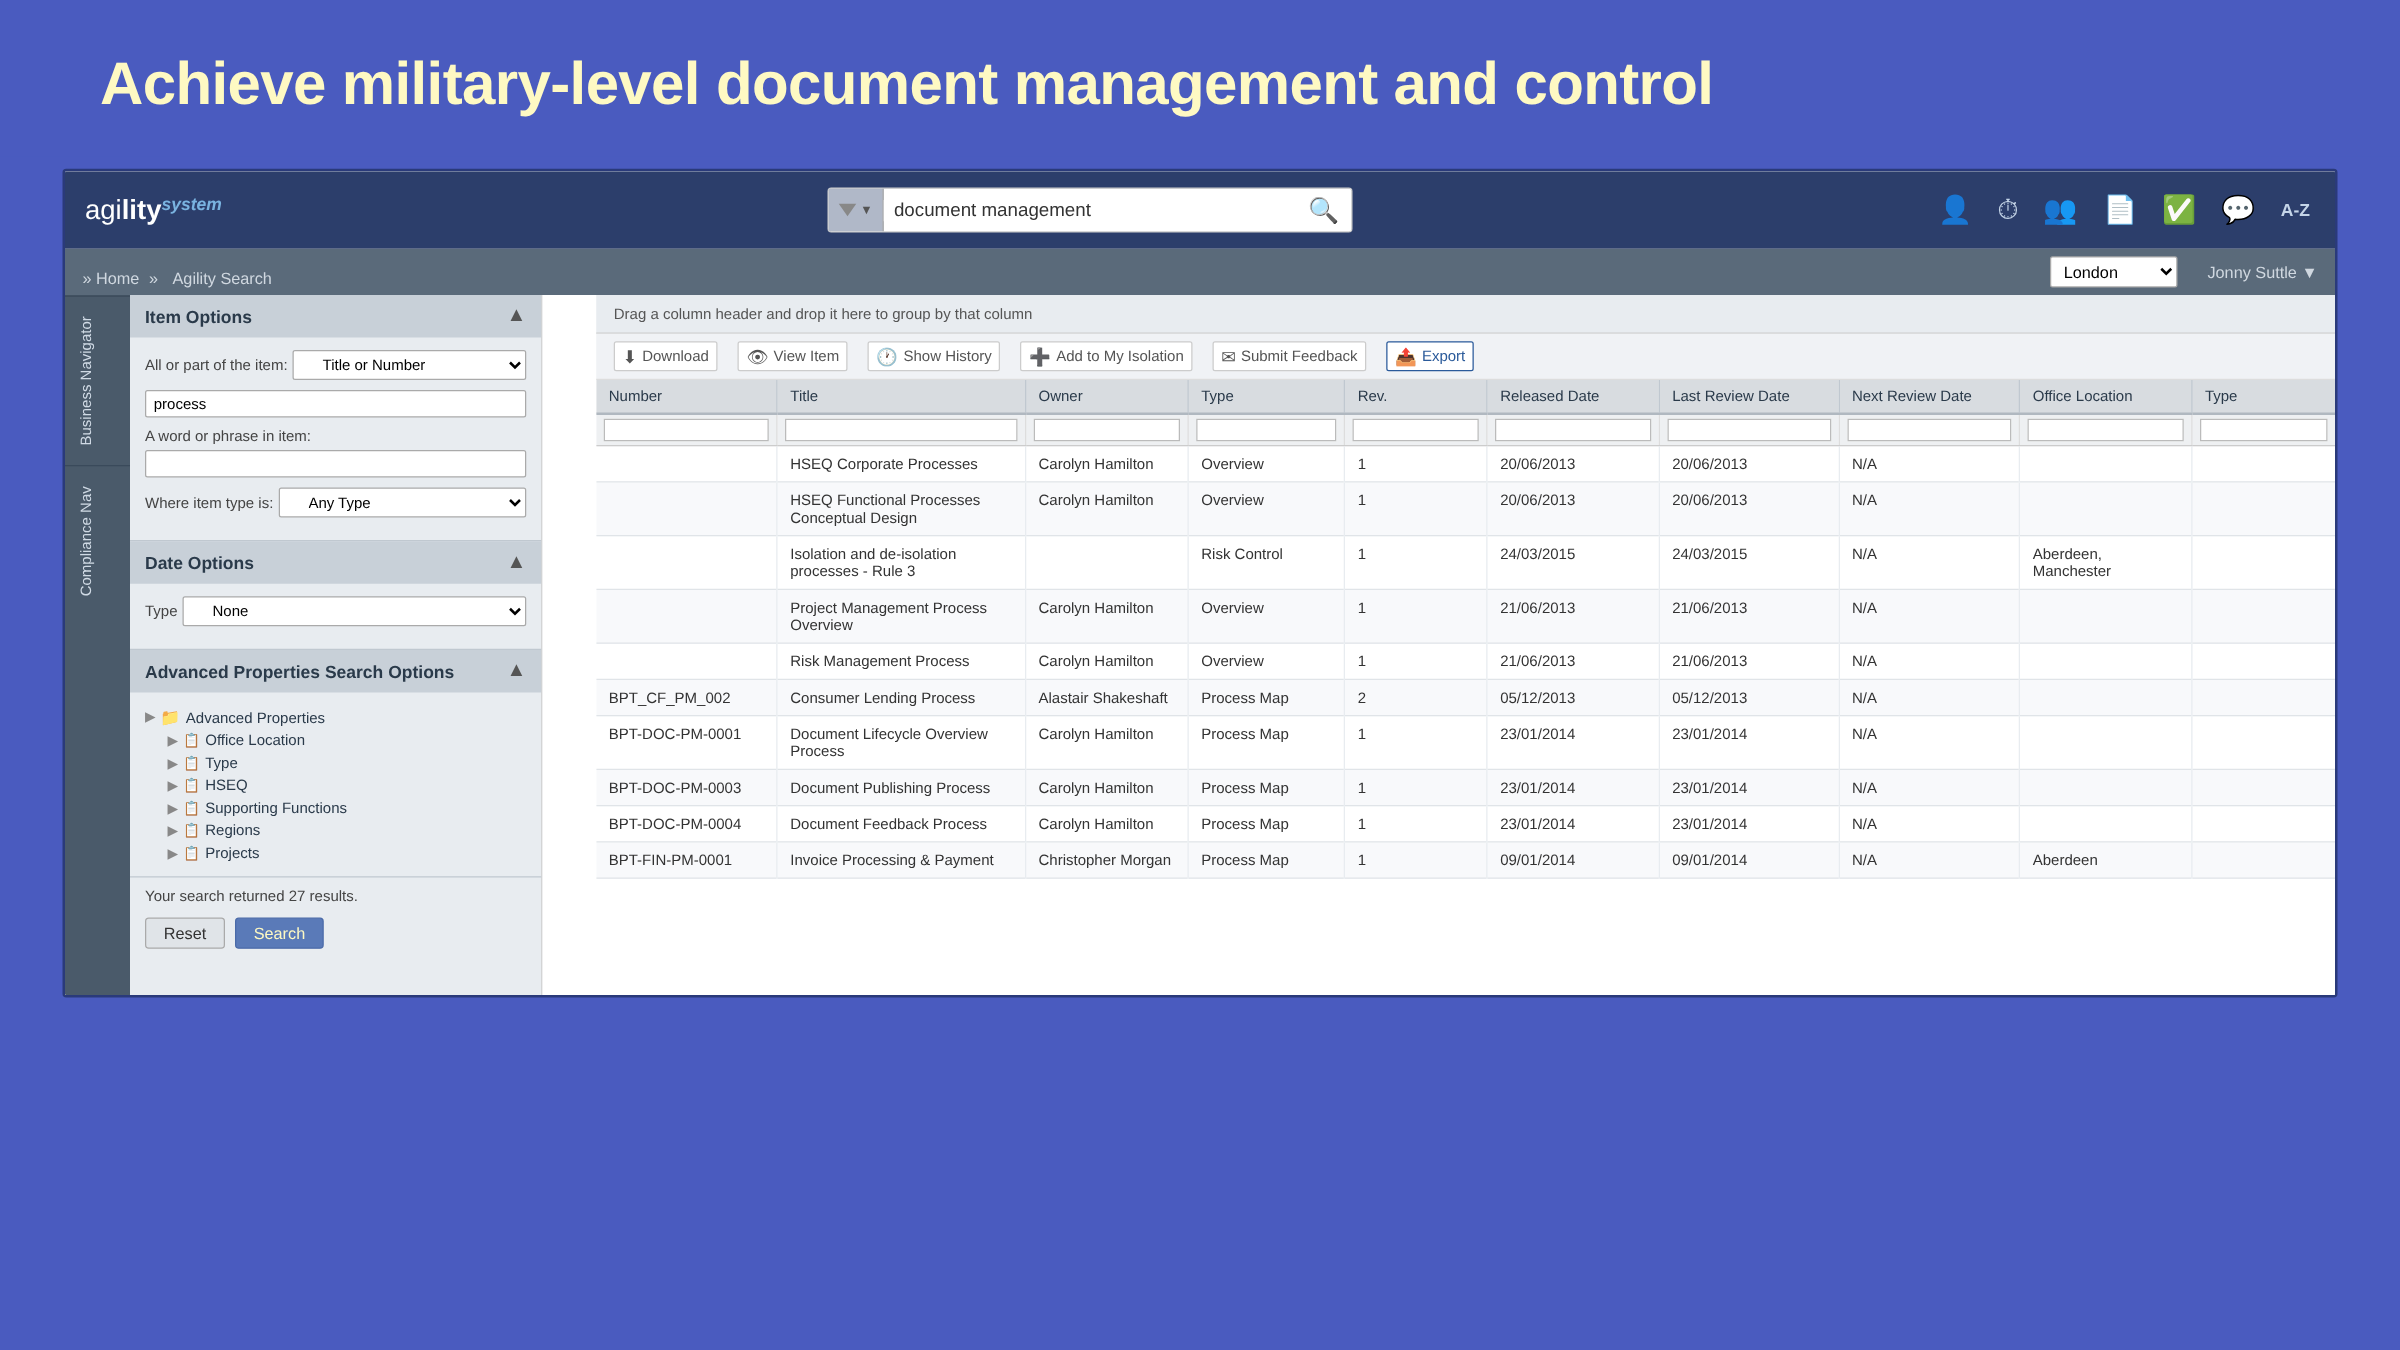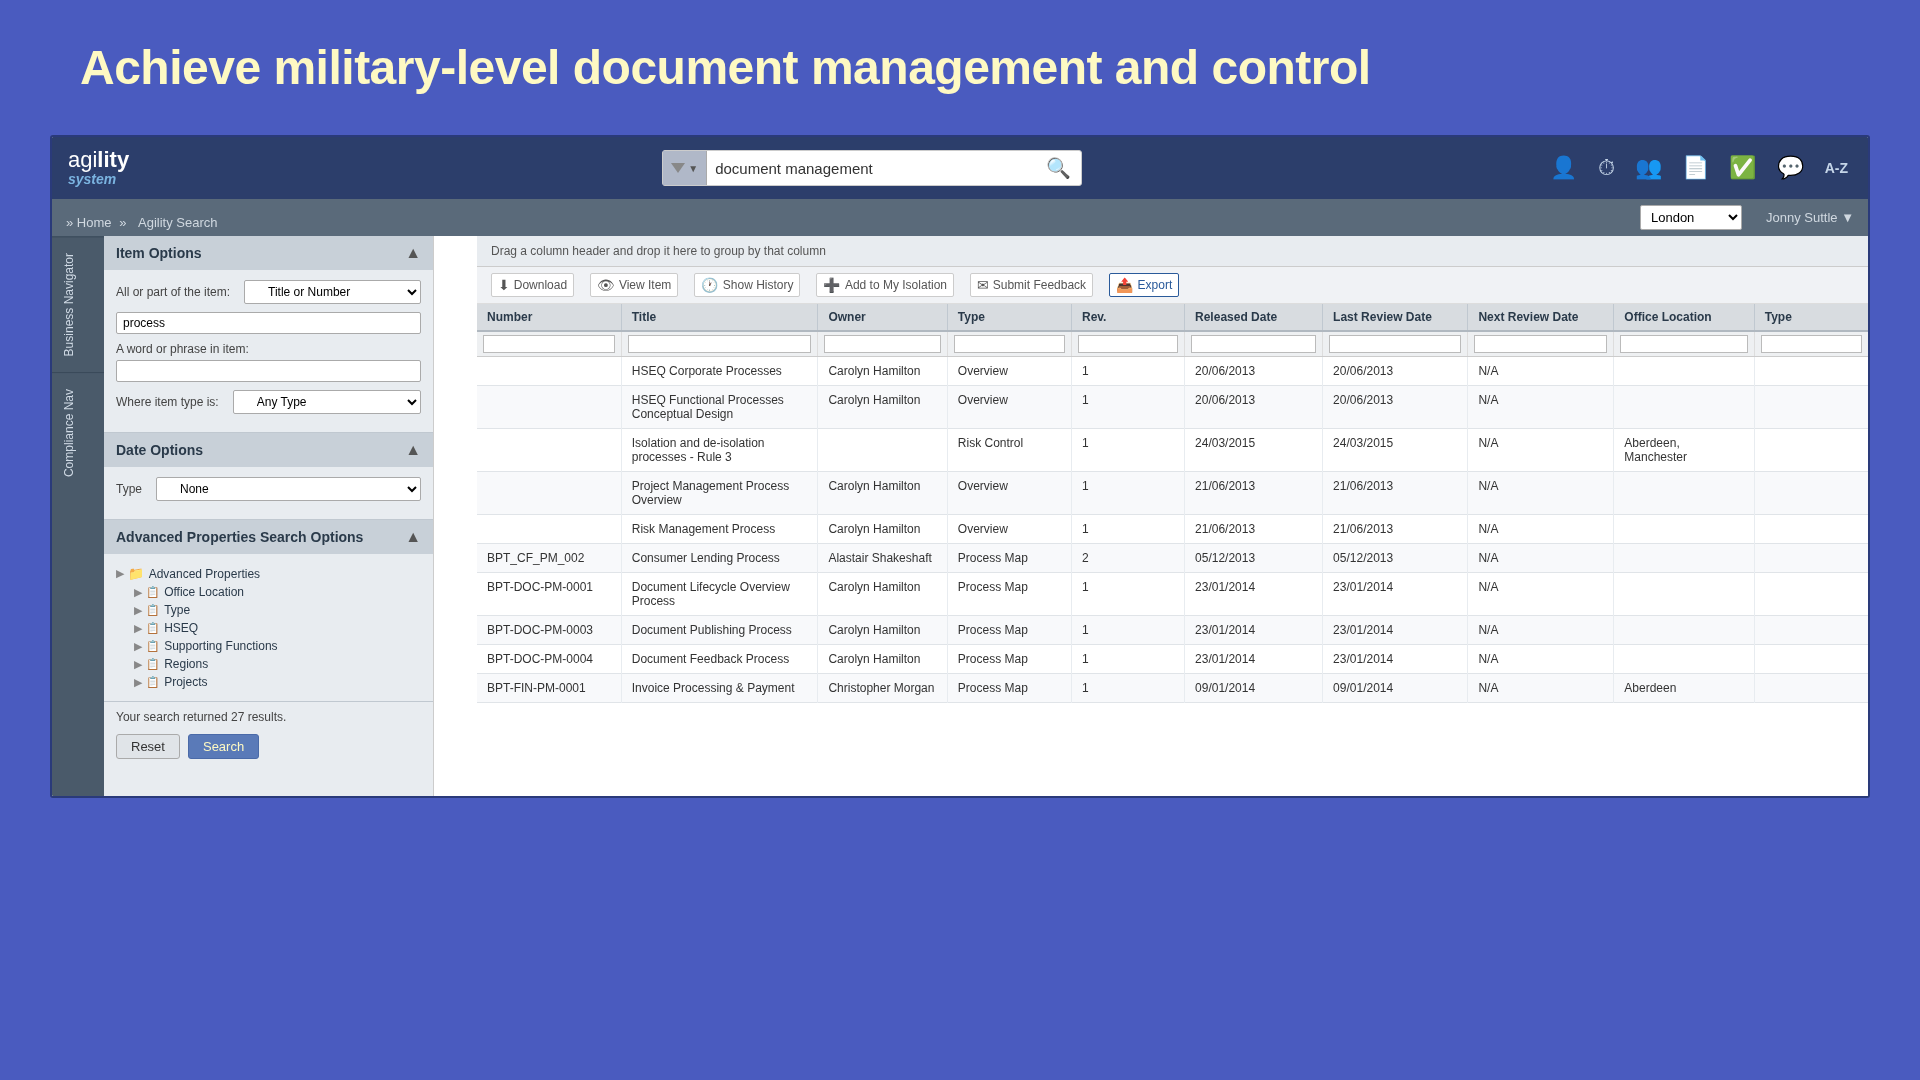--- a/index.html
+++ b/index.html
@@ -30,26 +30,27 @@
     .top-nav {
       background: #2c3e6b;
       display: flex;
       align-items: center;
       padding: 8px 16px;
       gap: 16px;
       height: 62px;
     }
     .logo-area {
       display: flex;
-      flex-direction: column;
+      flex-direction: row;
       color: #fff;
       font-size: 20px;
       font-weight: bold;
       line-height: 1.1;
       min-width: 130px;
+      text-align: center;
     }
     .logo-area .logo-main { font-size: 22px; }
     .logo-area .logo-sub { color: #7ab3e0; font-size: 14px; font-style: italic; }
     .search-bar-area {
       flex: 1;
       display: flex;
       align-items: center;
       justify-content: center;
     }
     .search-container {
@@ -187,21 +188,21 @@
       font-size: 16px;
       color: #555;
     }
     .panel-section-body {
       padding: 10px 12px;
     }
 
     .form-row {
       display: flex;
       align-items: center;
-      gap: 14px;
+      gap: 4px;
       margin-bottom: 8px;
     }
     .form-row label {
       color: #444;
       font-size: 12px;
       white-space: nowrap;
     }
     .form-select {
       background: #fff;
       border: 1px solid #aaa;
@@ -307,21 +308,21 @@
     }
     .data-table {
       width: 100%;
       border-collapse: collapse;
       font-size: 12px;
     }
     .data-table th {
       background: #d8dce0;
       padding: 6px 10px;
       text-align: left;
-      font-weight: bold;
+      font-weight: normal;
       color: #2a3a4a;
       border-right: 1px solid #c0c8d0;
       border-bottom: 2px solid #b0b8c0;
       white-space: nowrap;
       font-size: 12px;
     }
     .data-table th:last-child { border-right: none; }
     .data-table .filter-row td {
       background: #eef0f2;
       padding: 3px 6px;

